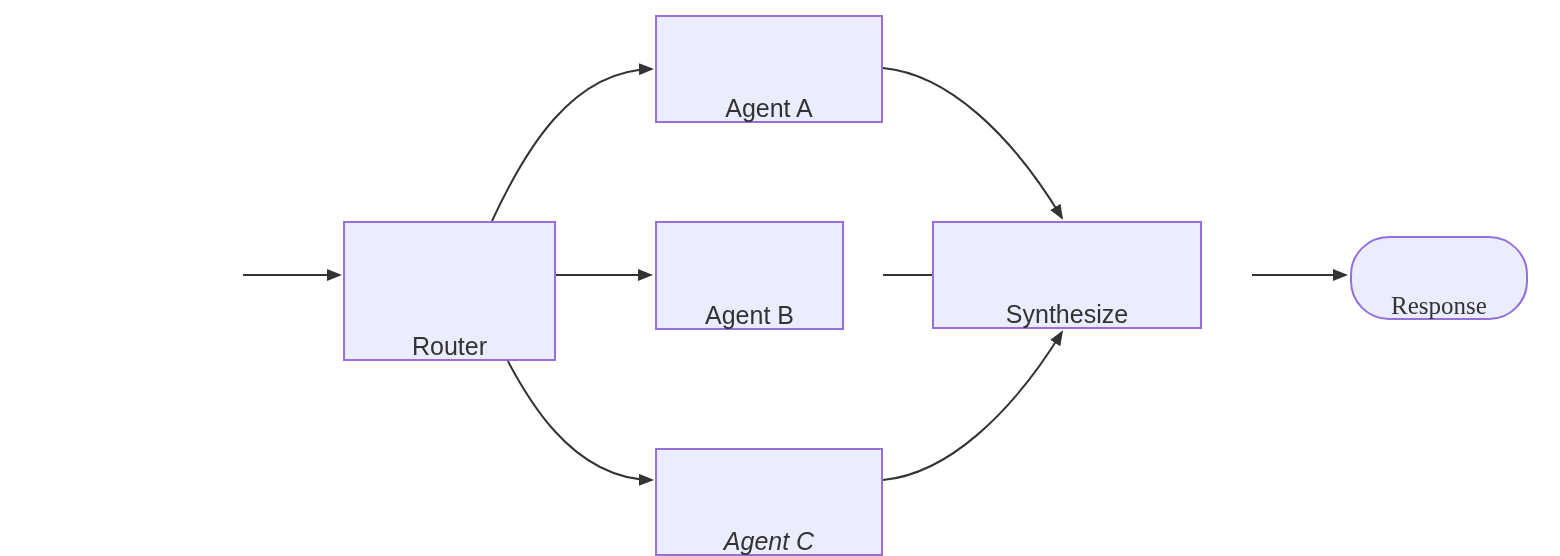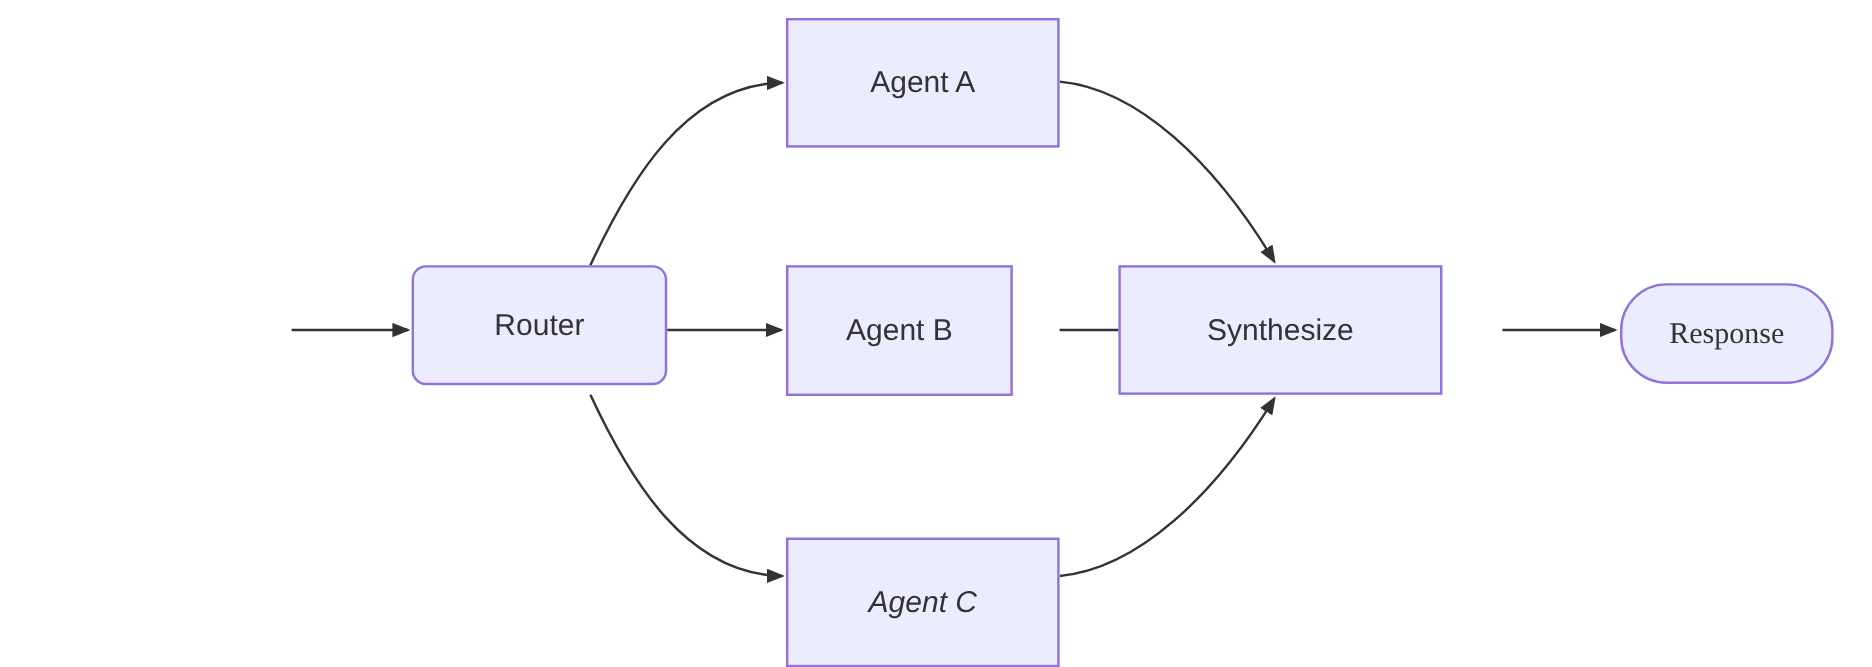--- a/index.html
+++ b/index.html
@@ -25,35 +25,35 @@
     stroke: var(--edge-color, #333333);
     stroke-width: 2px;
   }
   .arrow-head {
     fill: var(--edge-color, #333333);
   }
   .node {
     position: absolute;
     box-sizing: border-box;
     display: flex;
-    align-items: center;
+    align-items: flex-end;
     justify-content: center;
     background: var(--node-fill, #ECECFF);
     border: 2px solid var(--node-border, #9370DB);
     color: var(--text-color, #333333);
     font-size: 25px;
     line-height: 1;
     text-align: center;
   }
   .node.stadium { border-radius: 39px; }
   .node.rect    { border-radius: 0; }
 
   
   #node-user-request { left: 13px;   top: 236px; width: 230px; height: 79px;  }
-  #node-router       { left: 343px;  top: 221px; width: 213px; height: 100px; border-radius: 12px; }
+  #node-router       { left: 343px;  top: 221px; width: 213px; height: 140px; }
   #node-agent-a      { left: 655px;  top: 15px;  width: 228px; height: 108px; }
   #node-agent-b      { left: 655px;  top: 221px; width: 189px; height: 109px; }
   #node-agent-c      { left: 655px;  top: 448px; width: 228px; height: 108px; font-style: italic; }
   #node-synthesize   { left: 932px;  top: 221px; width: 270px; height: 108px; }
   #node-response     { left: 1350px; top: 236px; width: 178px; height: 84px; font-family: Liberation Serif, serif;  }
 </style>
 </head>
 <body>
 
 <div class="canvas">

